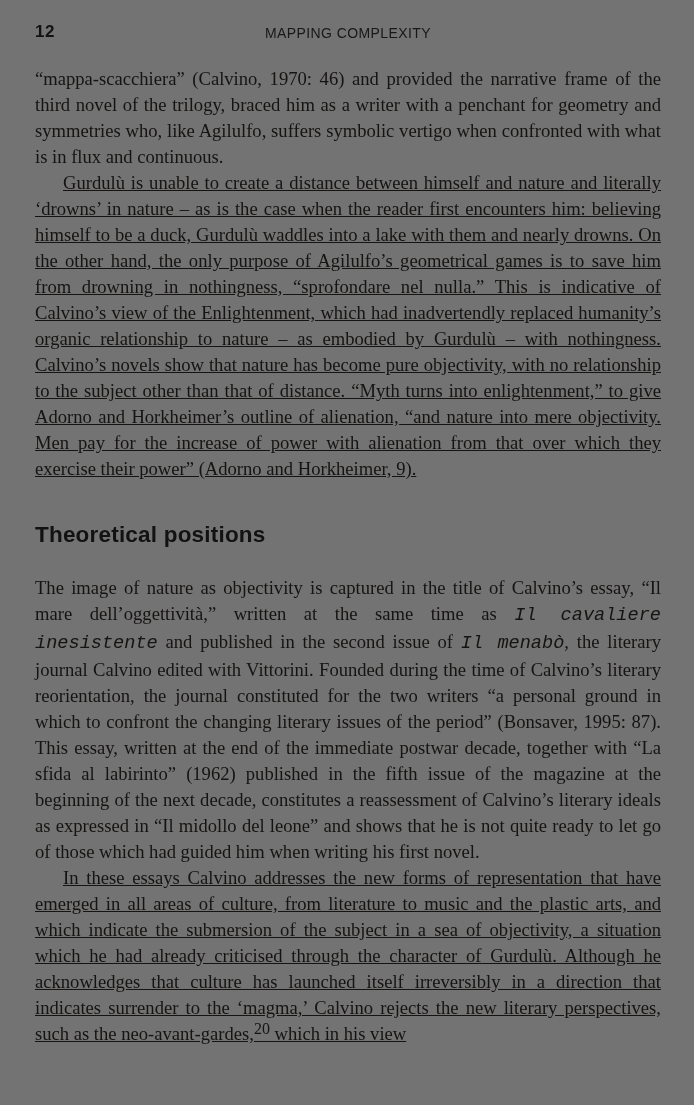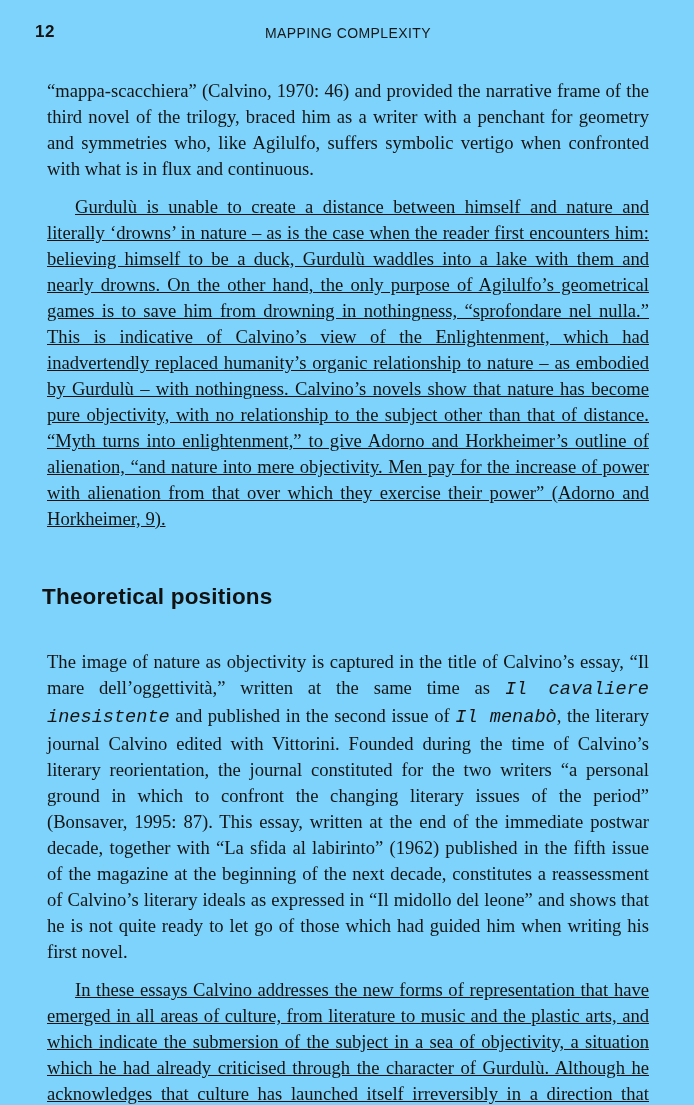--- a/index.html
+++ b/index.html
@@ -7,21 +7,21 @@
     padding: 0;
     width: 694px;
     height: 1105px;
     overflow: hidden;
     background: #fcfcfa;
   }
   .page {
     position: relative;
     width: 694px;
     height: 1105px;
-    background: #7dd3fc;
+    background: #737373;
     color: #161412;
     font-family: "Liberation Serif", serif;
   }
   .header {
     position: absolute;
     top: 22px;
     left: 35px;
     right: 33px;
     height: 22px;
   }
@@ -45,32 +45,32 @@
     color: #181818;
     padding-top: 3px;
   }
   .body-text {
     position: absolute;
     top: 66px;
     left: 35px;
     width: 626px;
   }
   .body-text p {
-    margin: 12px;
+    margin: 0;
     font-size: 18.6px;
     line-height: 26px;
     text-align: justify;
     color: #161412;
   }
   .body-text p.indent {
     text-indent: 28px;
     text-decoration: underline;
   }
   h2.section-heading {
-    margin: 7px;
+    margin: 0;
     padding-top: 40px;
     padding-bottom: 27px;
     font-family: "Liberation Sans", sans-serif;
     font-weight: 700;
     font-size: 22.5px;
     letter-spacing: 0.2px;
     color: #121212;
   }
   .body-text i {
     font-style: italic;

